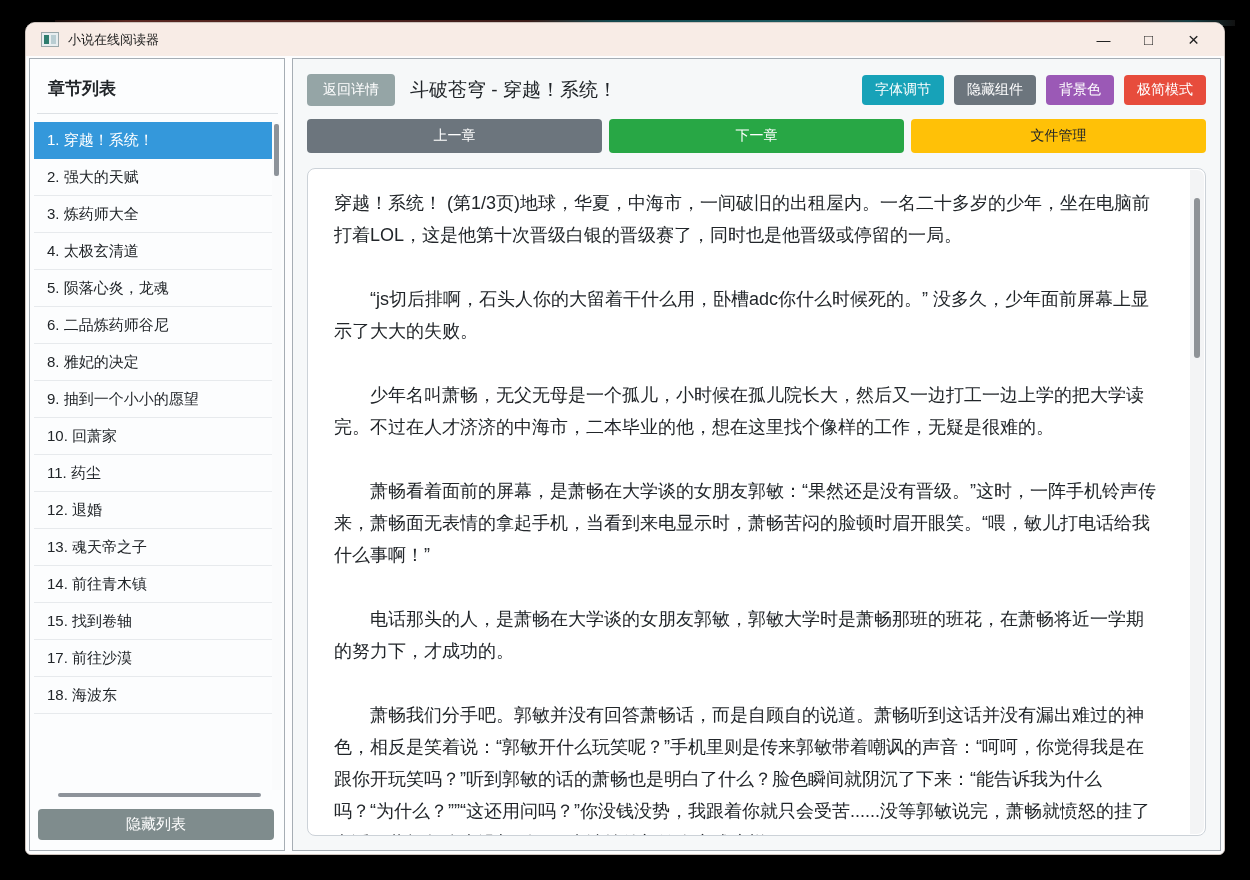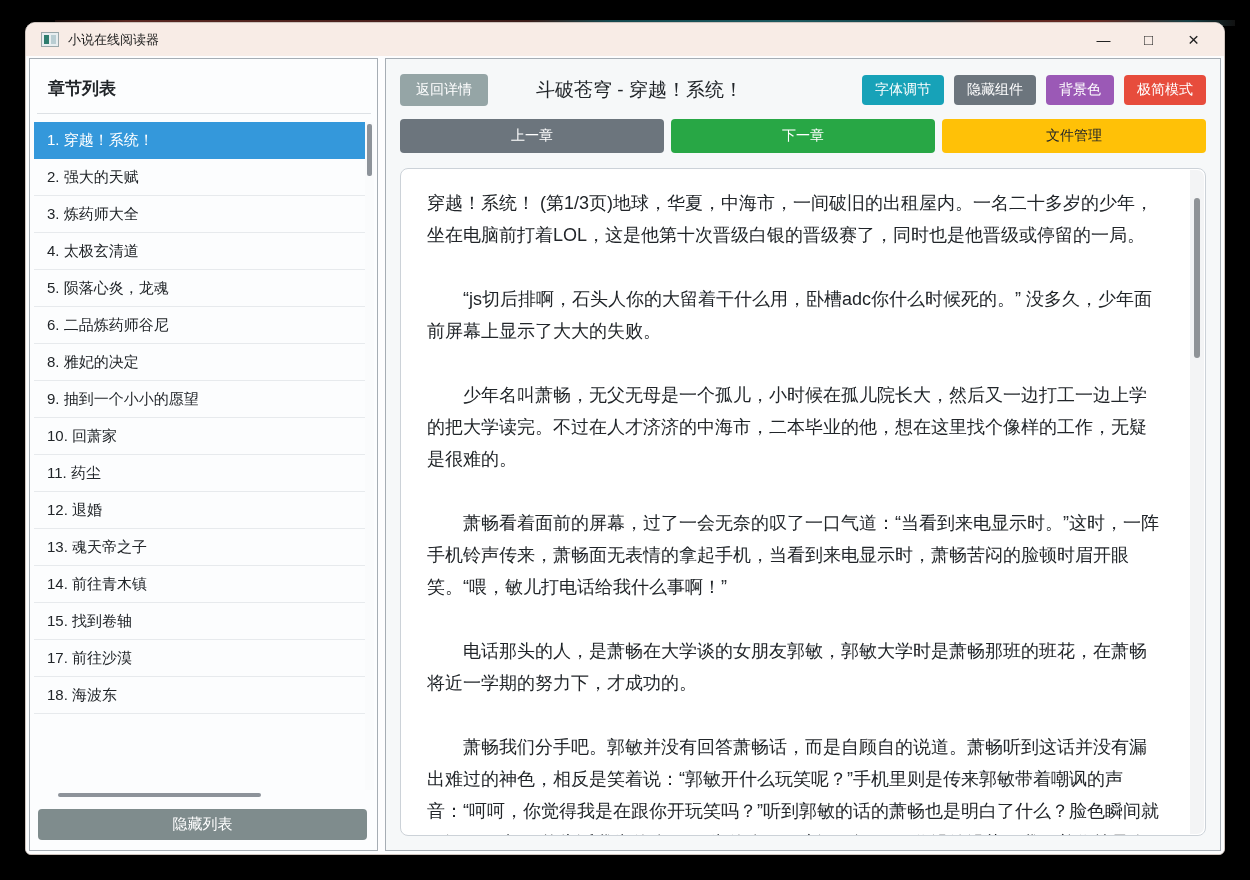--- a/index.html
+++ b/index.html
@@ -31,21 +31,21 @@
   .win-controls { margin-left:auto; display:flex; align-items:center; }
   .win-btn { width:45px; height:30px; line-height:30px; text-align:center; color:#222; background:transparent; border:none; padding:0; }
   .win-btn.min { font-size:14px; }
   .win-btn.max { font-size:15px; }
   .win-btn.close { font-size:19px; }
 
   .content { flex:1; min-height:0; display:flex; gap:7px; padding:2px 3px 3px; background:#fdfdfe; }
 
   
   .sidebar {
-    width:349px; flex:0 0 auto; background:#fcfdfe; border:1px solid #a6adb4;
+    width:256px; flex:0 0 auto; background:#fcfdfe; border:1px solid #a6adb4;
     display:flex; flex-direction:column; min-height:0; padding:10px 3px 8px 4px;
   }
   .sidebar-header { font-size:17px; font-weight:bold; color:#212529; margin:8px 10px 13px 14px; }
   .sidebar-divider { border:none; border-top:1px solid #dde1e5; margin:0 3px 8px 3px; }
   .list-wrap { flex:1; min-height:0; display:flex; overflow:hidden; }
   .chapter-list { flex:1; overflow:hidden; }
   .chapter-item {
     height:37px; line-height:36px; padding-left:13px; font-size:15px; color:#212529;
     border-bottom:1px solid #e7eaed; white-space:nowrap; overflow:hidden; cursor:default;
   }
@@ -57,21 +57,21 @@
   .hide-list-btn {
     height:31px; margin:7px 7px 2px 4px; background:#7f8c8d; color:#fff;
     border:none; border-radius:4px; font-size:15px; flex:0 0 auto;
   }
 
   
   .main {
     flex:1; min-width:0; min-height:0; background:#f6f8f9; border:1px solid #a6adb4;
     display:flex; flex-direction:column; padding:15px 14px 14px;
   }
-  .header-row { display:flex; align-items:center; flex:0 0 auto;gap:33px; }
+  .header-row { display:flex; align-items:center; flex:0 0 auto; }
   .back-btn { background:#95a5a6; color:#fff; border:none; border-radius:4px; font-size:14px; height:32px; padding:0 16px; flex:0 0 auto; }
   .page-title { font-size:19px; font-weight:normal; color:#212529; margin:0 0 0 15px; white-space:nowrap; }
   .header-actions { margin-left:auto; display:flex; gap:10px; }
   .act-btn { color:#fff; border:none; border-radius:4px; font-size:14px; height:30px; padding:0 13px; white-space:nowrap; }
 
   .nav-row { display:flex; gap:7px; margin-top:13px; flex:0 0 auto; }
   .nav-btn { flex:1; height:34px; border:none; border-radius:4px; font-size:14px; color:#fff; }
   .nav-btn.file { color:#212529; }
 
   .reader {
@@ -152,21 +152,21 @@
         <button class="nav-btn prev" style="background: rgb(108, 117, 125);">上一章</button>
         <button class="nav-btn next" style="background: rgb(40, 167, 69);">下一章</button>
         <button class="nav-btn file" style="background: rgb(255, 193, 7);">文件管理</button>
       </div>
 
       <div class="reader">
         <div class="reader-text">
             <p class="no-indent">穿越！系统！ (第1/3页)地球，华夏，中海市，一间破旧的出租屋内。一名二十多岁的少年，坐在电脑前打着LOL，这是他第十次晋级白银的晋级赛了，同时也是他晋级或停留的一局。</p>
             <p>“js切后排啊，石头人你的大留着干什么用，卧槽adc你什么时候死的。” 没多久，少年面前屏幕上显示了大大的失败。</p>
             <p>少年名叫萧畅，无父无母是一个孤儿，小时候在孤儿院长大，然后又一边打工一边上学的把大学读完。不过在人才济济的中海市，二本毕业的他，想在这里找个像样的工作，无疑是很难的。</p>
-            <p>萧畅看着面前的屏幕，过了一会无奈的叹了一口气道：“当看到来电显示时。”这时，一阵手机铃声传来，萧畅面无表情的拿起手机，当看到来电显示时，萧畅苦闷的脸顿时眉开眼笑。“喂，敏儿打电话给我什么事啊！”</p>
+            <p>萧畅看着面前的屏幕，是萧畅在大学谈的女朋友郭敏：“果然还是没有晋级。”这时，一阵手机铃声传来，萧畅面无表情的拿起手机，当看到来电显示时，萧畅苦闷的脸顿时眉开眼笑。“喂，敏儿打电话给我什么事啊！”</p>
             <p>电话那头的人，是萧畅在大学谈的女朋友郭敏，郭敏大学时是萧畅那班的班花，在萧畅将近一学期的努力下，才成功的。</p>
             <p>萧畅我们分手吧。郭敏并没有回答萧畅话，而是自顾自的说道。萧畅听到这话并没有漏出难过的神色，相反是笑着说：“郭敏开什么玩笑呢？”手机里则是传来郭敏带着嘲讽的声音：“呵呵，你觉得我是在跟你开玩笑吗？”听到郭敏的话的萧畅也是明白了什么？脸色瞬间就阴沉了下来：“能告诉我为什么吗？“为什么？””“这还用问吗？”你没钱没势，我跟着你就只会受苦......没等郭敏说完，萧畅就愤怒的挂了电话。萧畅怎么也没想到，原来清纯的郭敏会变成这样。</p>
           </div>
         <div class="reader-scroll">
           <div class="reader-thumb"></div>
         </div>
       </div>
 
     </main>
   </div>

